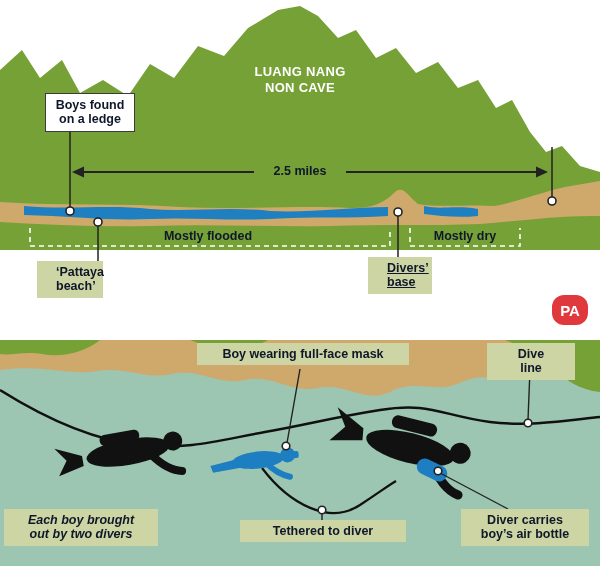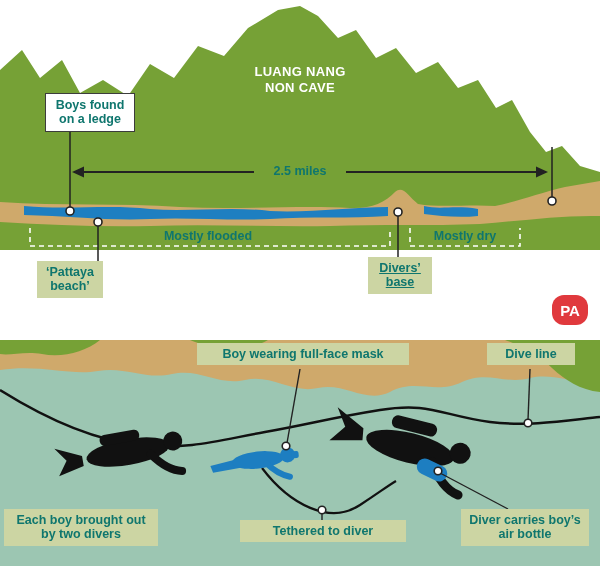--- a/index.html
+++ b/index.html
@@ -4,22 +4,22 @@
 <style>
   * { margin:0; padding:0; box-sizing:border-box; }
   html,body { width:600px; height:566px; }
   body { font-family:"Liberation Sans", sans-serif; background:#ffffff; }
   .stage { position:relative; width:600px; height:566px; background:#fff; overflow:hidden; }
   .panel { position:absolute; left:0; width:600px; }
   .panel-top { top:0; height:340px; }
   .panel-bottom { top:340px; height:226px; }
   .panel svg { position:absolute; top:0; left:0; display:block; }
   .lbl { position:absolute; font-weight:bold; font-size:12.5px; line-height:1.15;
-         color:#0f766e; text-align:center; }
-  .green-box { background:#ccd5a3; padding:4px 7px; }
+         color:#0f172a; text-align:center; }
+  .green-box { background:#ccd5a3; padding:4px 19px; }
   .white-box { background:#ffffff; border:1px solid #3c3c3c; padding:4px 5px; }
   .plain { background:transparent; }
   .cave-title { position:absolute; left:252px; top:64px; width:96px; color:#ffffff;
                 font-weight:bold; font-size:13px; text-align:center; line-height:1.2;
                 letter-spacing:.3px; }
   .pa-logo { position:absolute; left:552px; top:295px; width:36px; height:30px;
              background:#e0393d; color:#fff; font-weight:bold; font-size:15px;
              display:flex; align-items:center; justify-content:center; border-radius:12px; }
 </style>
 </head>
@@ -137,18 +137,18 @@
       <g fill="#ffffff" stroke="#222" stroke-width="1.6">
         <circle cx="286" cy="106" r="3.8"></circle>
         <circle cx="528" cy="83" r="3.8"></circle>
         <circle cx="322" cy="170" r="3.8"></circle>
         <circle cx="438" cy="131" r="3.8"></circle>
       </g>
     </svg>
 
     <div class="lbl green-box" style="left:197px; top:3px; width:212px;text-align:center;">Boy wearing full-face mask</div>
     <div class="lbl green-box" style="left:487px; top:3px; width:88px;">Dive line</div>
-    <div class="lbl green-box" style="left:4px; top:169px; width:154px;">Each boy brought out by two divers</div>
+    <div class="lbl green-box" style="left:4px; top:169px; width:154px;font-style:italic;">Each boy brought out by two divers</div>
     <div class="lbl green-box" style="left:240px; top:180px; width:166px;">Tethered to diver</div>
     <div class="lbl green-box" style="left:461px; top:169px; width:128px;">Diver carries boy’s air bottle</div>
   </section>
 
 </div>
 
 </body></html>

